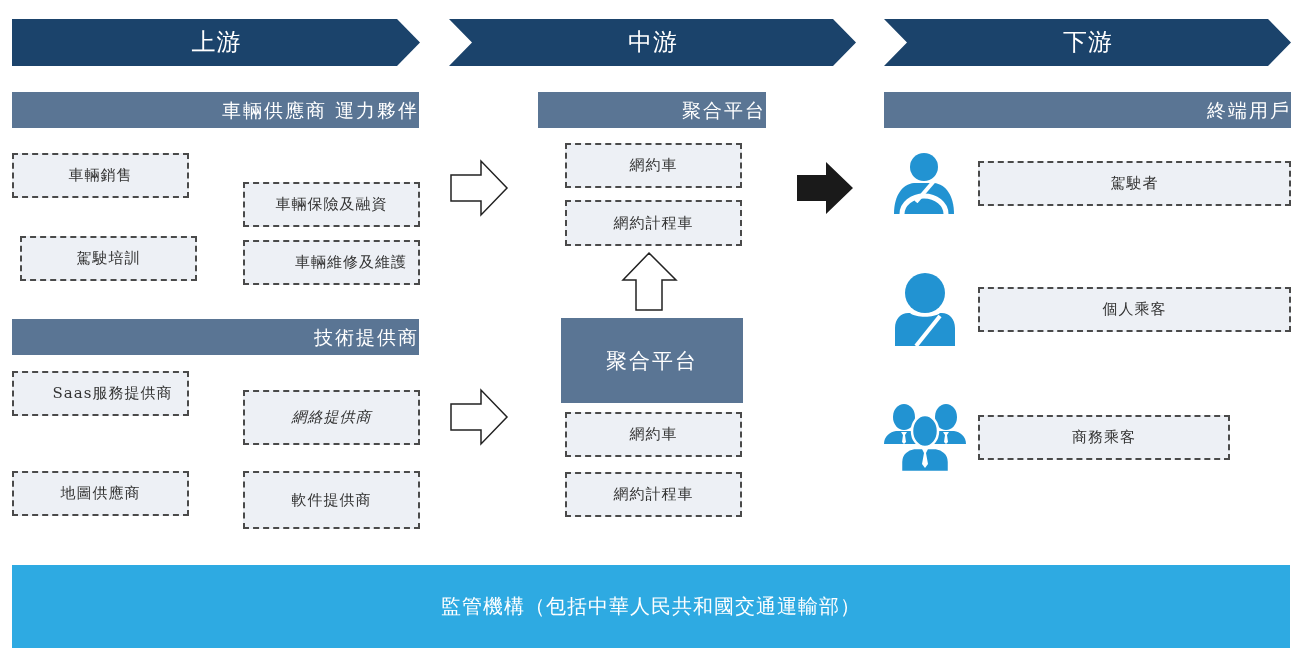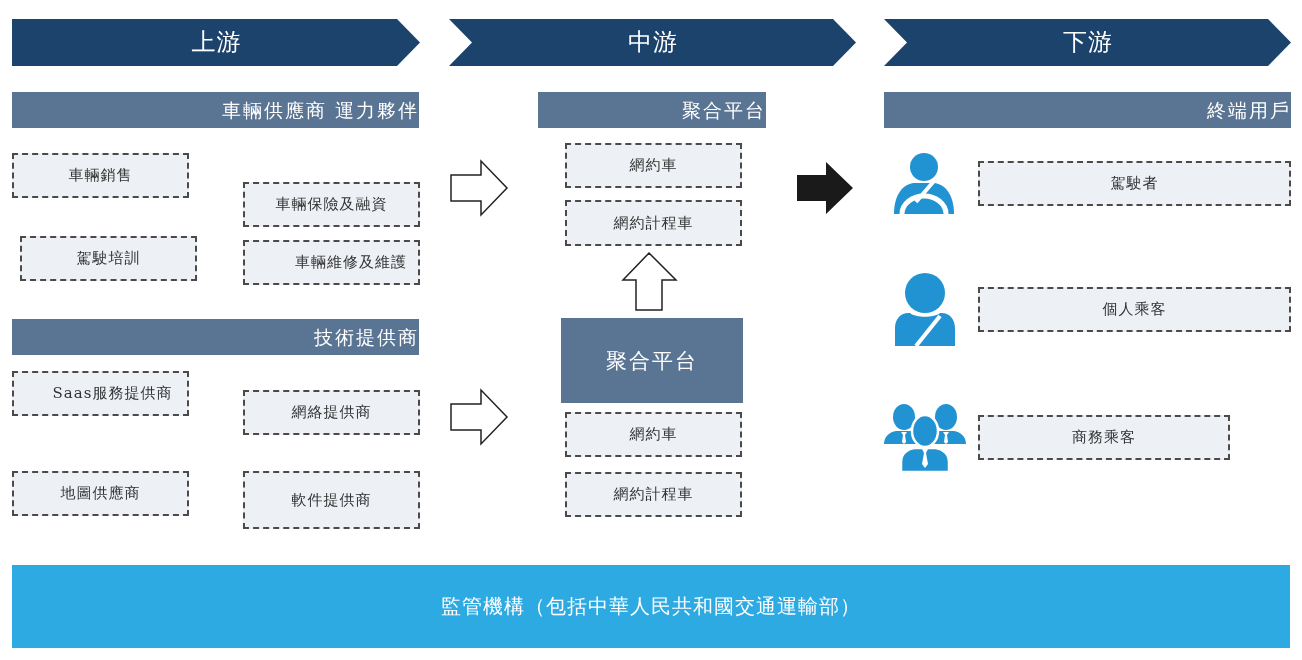--- a/index.html
+++ b/index.html
@@ -45,21 +45,21 @@
 </div>
 
 <div class="cat-bar" style="left:12px; top:92px; width:407px;">車輛供應商 運力夥伴</div>
 <div class="dbox" style="left:12px; top:153px; width:177px; height:45px;">車輛銷售</div>
 <div class="dbox" style="left:243px; top:153px; width:177px; height:45px;margin-top:29px;">車輛保險及融資</div>
 <div class="dbox" style="left:12px; top:236px; width:177px; height:45px;margin-left:8px;">駕駛培訓</div>
 <div class="dbox" style="left:243px; top:240px; width:177px; height:45px;padding-left:39px;">車輛維修及維護</div>
 
 <div class="cat-bar" style="left:12px; top:319px; width:407px;">技術提供商</div>
 <div class="dbox" style="left:12px; top:371px; width:177px; height:45px;padding-left:24px;">Saas服務提供商</div>
-<div class="dbox" style="left:243px; top:390px; width:177px; height:45px;">網絡提供商</div>
+<div class="dbox" style="left:243px; top:390px; width:177px; height:55px;font-style:italic;">網絡提供商</div>
 <div class="dbox" style="left:12px; top:471px; width:177px; height:45px;">地圖供應商</div>
 <div class="dbox" style="left:243px; top:471px; width:177px; height:58px;">軟件提供商</div>
 
 <svg class="abs" style="left:449px; top:159px;" width="62" height="58">
   <polygon points="2,16 32,16 32,2 58,29 32,56 32,42 2,42" fill="#ffffff" stroke="#222222" stroke-width="1.5"></polygon>
 </svg>
 <svg class="abs" style="left:449px; top:388px;" width="62" height="58">
   <polygon points="2,16 32,16 32,2 58,29 32,56 32,42 2,42" fill="#ffffff" stroke="#222222" stroke-width="1.5"></polygon>
 </svg>
 

